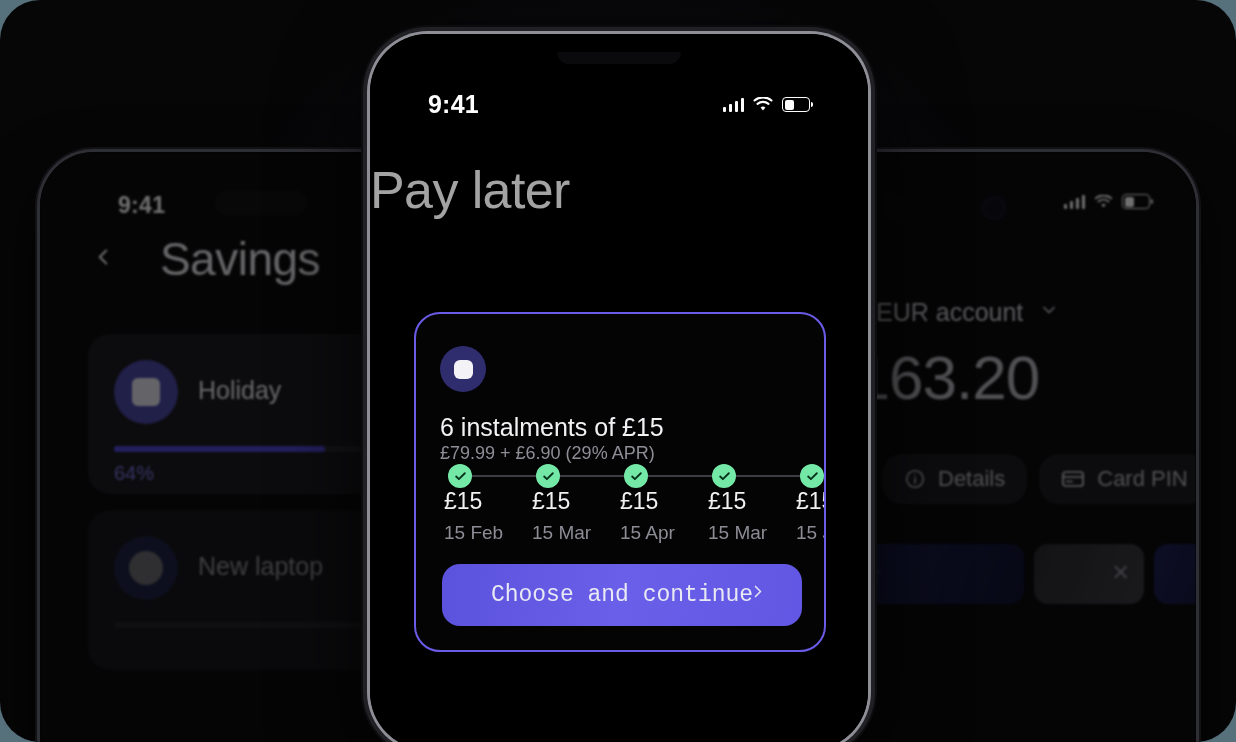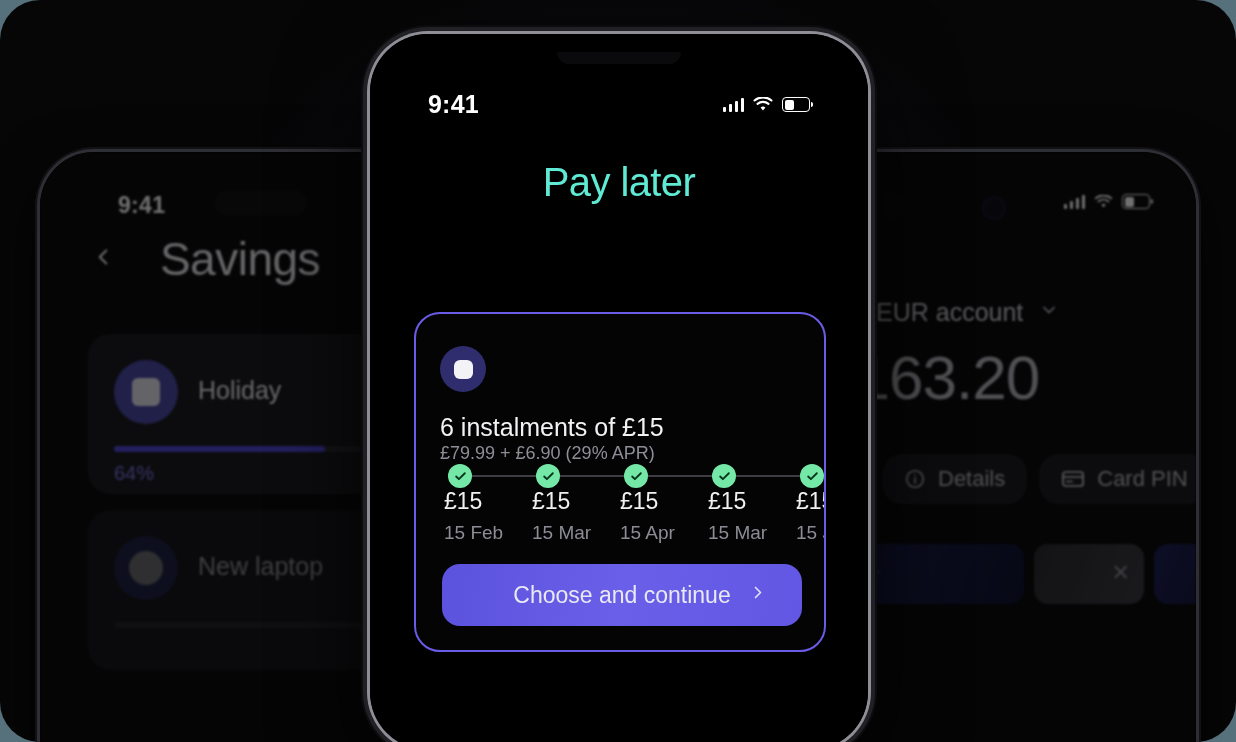--- a/index.html
+++ b/index.html
@@ -260,22 +260,22 @@
   .c-status{
     position:absolute; left:0; top:56px; width:100%;
     display:flex; align-items:center; justify-content:space-between;
     padding:0 58px; box-sizing:border-box;
   }
   .c-time{ color:#fff; font-size:25px; font-weight:700; letter-spacing:.2px; }
   .c-status-icons{ display:flex; align-items:center; gap:9px; }
 
   .c-title{
     position:absolute; left:0; top:126px; width:100%;
-    text-align:center;
-    color:#5eead4; font-size:40px; font-weight:400; letter-spacing:-.6px;
+    text-align:left;
+    color:#a3a3a3; font-size:52px; font-weight:400; letter-spacing:-.6px;
   }
   .c-sub{
     position:absolute; left:0; top:200px; width:100%;
     text-align:center;
     color:#a9a9b2; font-size:27px; font-weight:400;
   }
 
   .plan-card{
     position:absolute; left:44px; top:278px;
     width:412px; height:340px;
@@ -338,21 +338,21 @@
     color:#8c8c95; font-size:19px; font-weight:400; white-space:nowrap;
   }
 
   .cta{
     position:absolute; left:26px; bottom:24px;
     width:360px; height:62px;
     border-radius:18px;
     border:none;
     background:linear-gradient(100deg,#5b52dd 0%,#6a5fe8 50%,#6257e4 100%);
     color:#ededf5;
-    font-size:23px; font-family:Liberation Sans, sans-serif;
+    font-size:23px; font-family:Liberation Mono, monospace;
     display:flex; align-items:center; justify-content:center;
     cursor:pointer;
     position:absolute;
   }
   .cta .label{ color:#e9e9f4; }
   .cta .arrow{
     position:absolute; right:34px; top:50%; transform:translateY(-50%);
     color:#e2e2f0;
   }
 

